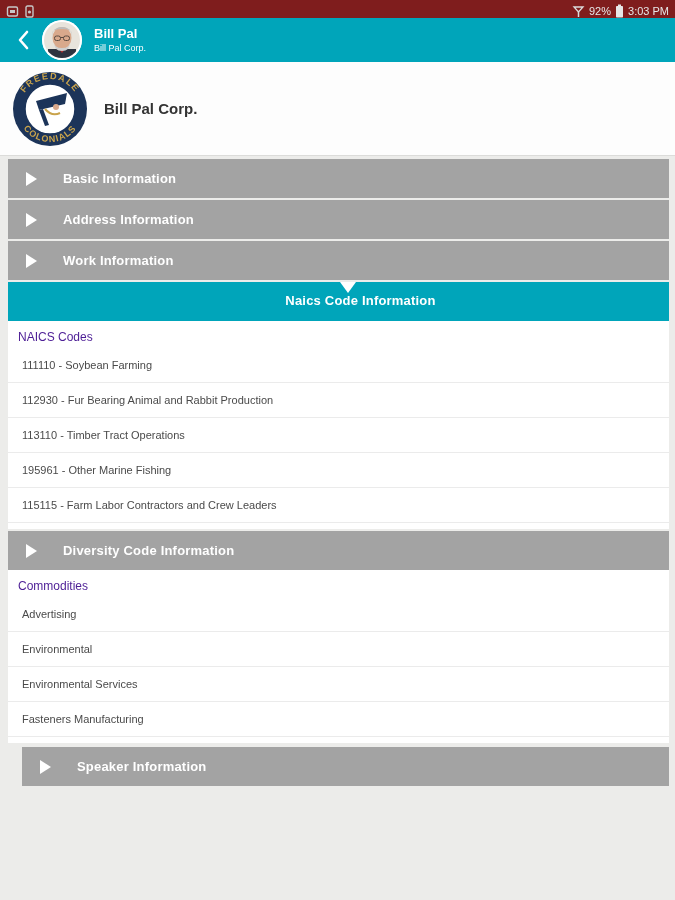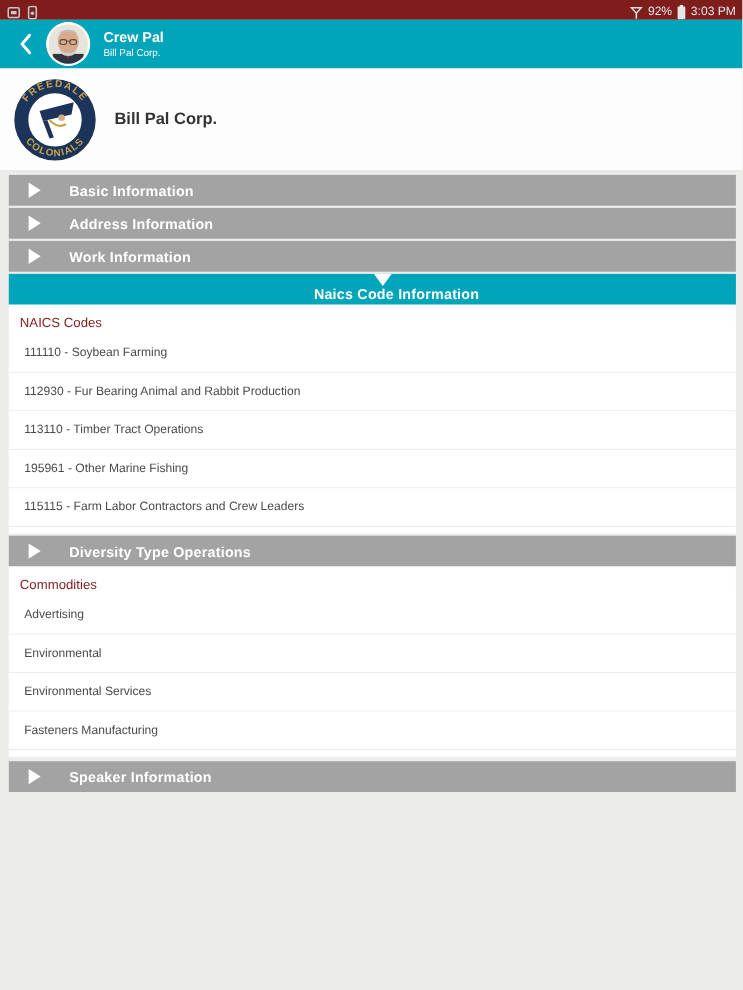--- a/index.html
+++ b/index.html
@@ -21,31 +21,31 @@
   .appbar-name { font-size:13px; font-weight:bold; }
   .appbar-sub { font-size:9px; }
 
   
   .company-band { height:94px; background:#fdfdfd; display:flex; align-items:center; padding:0 12px; border-bottom:1px solid #dcdcda; }
   .logo { width:76px; height:76px; flex:0 0 auto; }
   .company-name { margin-left:16px; font-size:15px; font-weight:bold; color:#333; }
 
   
   .content { padding:3px 6px 0 8px; }
-  .sec-header { height:28px; display:flex; align-items:center; padding-left:18px; margin-top:2px; cursor:pointer; }
+  .sec-header { height:39px; display:flex; align-items:center; padding-left:18px; margin-top:2px; cursor:pointer; }
   .sec-header.collapsed { background:#a3a3a3; }
   .sec-header.expanded { background:#00a5ba;flex-direction:column; }
   .sec-header:first-child { margin-top:0; }
   .tri { width:0; height:0; display:inline-block; }
   .tri.right { border-left:11px solid #fff; border-top:7px solid transparent; border-bottom:7px solid transparent; }
   .tri.down { border-top:11px solid #fff; border-left:8px solid transparent; border-right:8px solid transparent; }
   .sec-label { color:#fff; font-size:13px; font-weight:bold; margin-left:26px; letter-spacing:.2px; }
 
   .panel { background:#fff; padding-bottom:6px; }
-  .group-label { padding:9px 0 4px 10px; font-size:12px; color:#7f1d1d; }
+  .group-label { padding:9px 0 4px 10px; font-size:12px; color:#4c1d95; }
   .row { height:35px; line-height:35px; padding-left:14px; font-size:11px; color:#4a4a4a; border-bottom:1px solid #ebebeb; background:#fff; }
 </style>
 </head>
 <body>
 
 <div class="screen">
 
   <div class="statusbar">
     <div class="sb-left">
       <span class="sb-icon">
@@ -100,21 +100,21 @@
           <ellipse cx="20" cy="18" rx="9.5" ry="11" fill="#d9a98c"></ellipse>
           <path d="M10 17 Q10 7 20 7 Q30 7 30 17 L30 14 Q30 9 20 9 Q10 9 10 14 Z" fill="#bdbdbd"></path>
           <path d="M12 22 Q12 31 20 31 Q28 31 28 22 Q28 28 20 28 Q12 28 12 22 Z" fill="#cfcfcf"></path>
           <rect x="12.5" y="16" width="6" height="4.5" rx="2" fill="none" stroke="#5a4a40" stroke-width="1"></rect>
           <rect x="21.5" y="16" width="6" height="4.5" rx="2" fill="none" stroke="#5a4a40" stroke-width="1"></rect>
           <line x1="18.5" y1="17.5" x2="21.5" y2="17.5" stroke="#5a4a40" stroke-width="1"></line>
         </g>
       </svg>
     </div>
     <div class="appbar-titles">
-      <div class="appbar-name">Crew Pal</div>
+      <div class="appbar-name">Bill Pal</div>
       <div class="appbar-sub">Bill Pal Corp.</div>
     </div>
   </div>
 
   <div class="company-band">
     <div class="logo">
       <svg width="76" height="76" viewBox="0 0 76 76">
         <circle cx="38" cy="38" r="37" fill="#1c3459"></circle>
         <circle cx="38" cy="38" r="25" fill="#ffffff" stroke="#1c3459" stroke-width="1.5"></circle>
         <defs>
@@ -161,30 +161,30 @@
       <div class="group-label">NAICS Codes</div>
       <div class="row">111110 - Soybean Farming</div>
       <div class="row">112930 - Fur Bearing Animal and Rabbit Production</div>
       <div class="row">113110 - Timber Tract Operations</div>
       <div class="row">195961 - Other Marine Fishing</div>
       <div class="row">115115 - Farm Labor Contractors and Crew Leaders</div>
     </div>
 
     <div class="sec-header collapsed">
       <span class="tri right"></span>
-      <span class="sec-label">Diversity Type Operations</span>
+      <span class="sec-label">Diversity Code Information</span>
     </div>
 
     <div class="panel">
       <div class="group-label">Commodities</div>
       <div class="row">Advertising</div>
       <div class="row">Environmental</div>
       <div class="row">Environmental Services</div>
       <div class="row">Fasteners Manufacturing</div>
     </div>
 
-    <div class="sec-header collapsed" style="margin-top:4px;">
+    <div class="sec-header collapsed" style="margin-top:4px;margin-left:14px;">
       <span class="tri right"></span>
       <span class="sec-label">Speaker Information</span>
     </div>
 
   </div>
 </div>
 
 </body></html>

